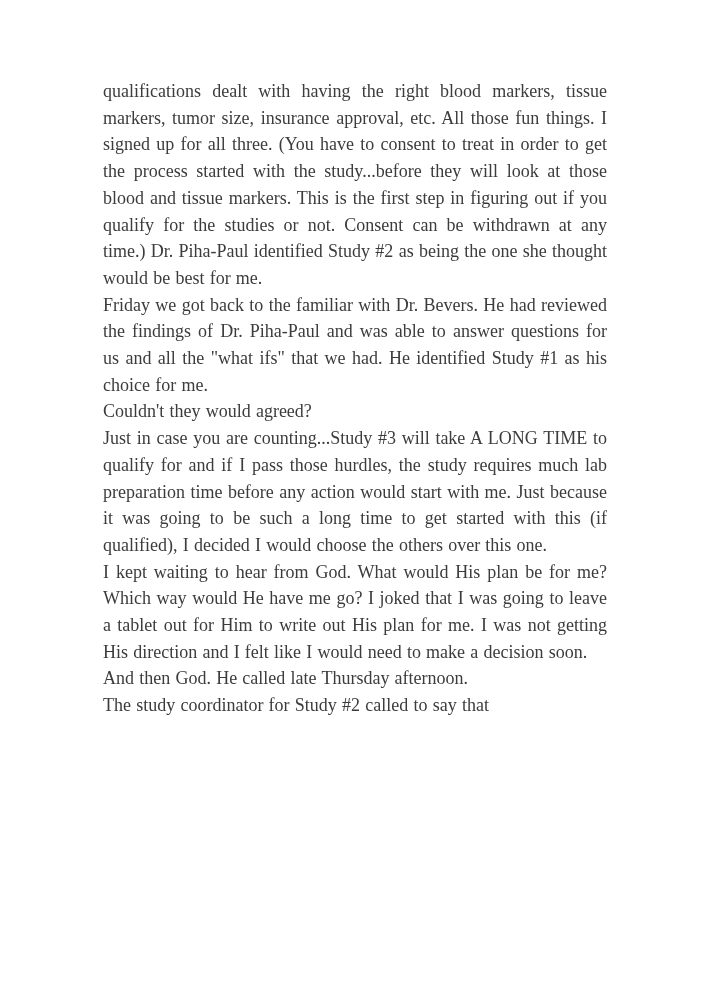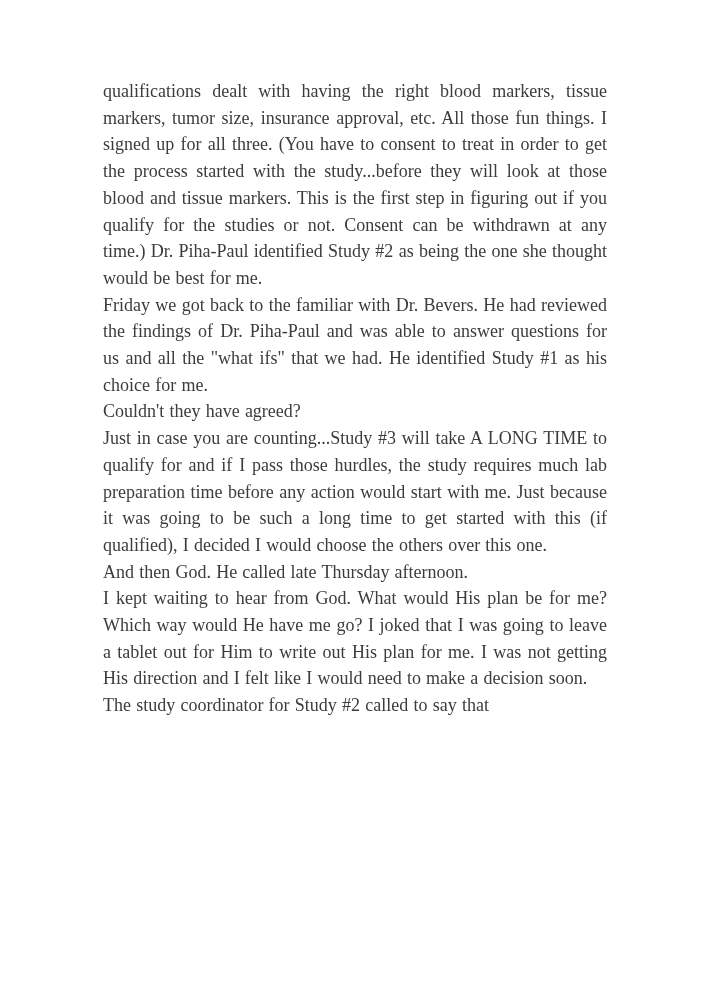--- a/index.html
+++ b/index.html
@@ -47,19 +47,19 @@
     letter-spacing: 0.5px;
   }
 </style>
 </head>
 <body>
 
 <div class="page">
   <div class="text-block">
     <p>qualifications dealt with having the right blood markers, tissue markers, tumor size, insurance approval, etc. All those fun things. I signed up for all three. (You have to consent to treat in order to get the process started with the study...before they will look at those blood and tissue markers. This is the first step in figuring out if you qualify for the studies or not. Consent can be withdrawn at any time.) Dr. Piha-Paul identified Study #2 as being the one she thought would be best for me.</p>
     <p>Friday we got back to the familiar with Dr. Bevers. He had reviewed the findings of Dr. Piha-Paul and was able to answer questions for us and all the "what ifs" that we had. He identified Study #1 as his choice for me.</p>
-    <p>Couldn't they have agreed?</p>
+    <p>Couldn't they would agreed?</p>
     <p>Just in case you are counting...Study #3 will take A LONG TIME to qualify for and if I pass those hurdles, the study requires much lab preparation time before any action would start with me. Just because it was going to be such a long time to get started with this (if qualified), I decided I would choose the others over this one.</p>
+    <p>I kept waiting to hear from God. What would His plan be for me? Which way would He have me go? I joked that I was going to leave a tablet out for Him to write out His plan for me. I was not getting His direction and I felt like I would need to make a decision soon.</p>
     <p>And then God. He called late Thursday afternoon.</p>
-    <p>I kept waiting to hear from God. What would His plan be for me? Which way would He have me go? I joked that I was going to leave a tablet out for Him to write out His plan for me. I was not getting His direction and I felt like I would need to make a decision soon.</p>
     <p class="italic">The study coordinator for Study #2 called to say that</p>
   </div>
 </div>
 
 </body></html>

